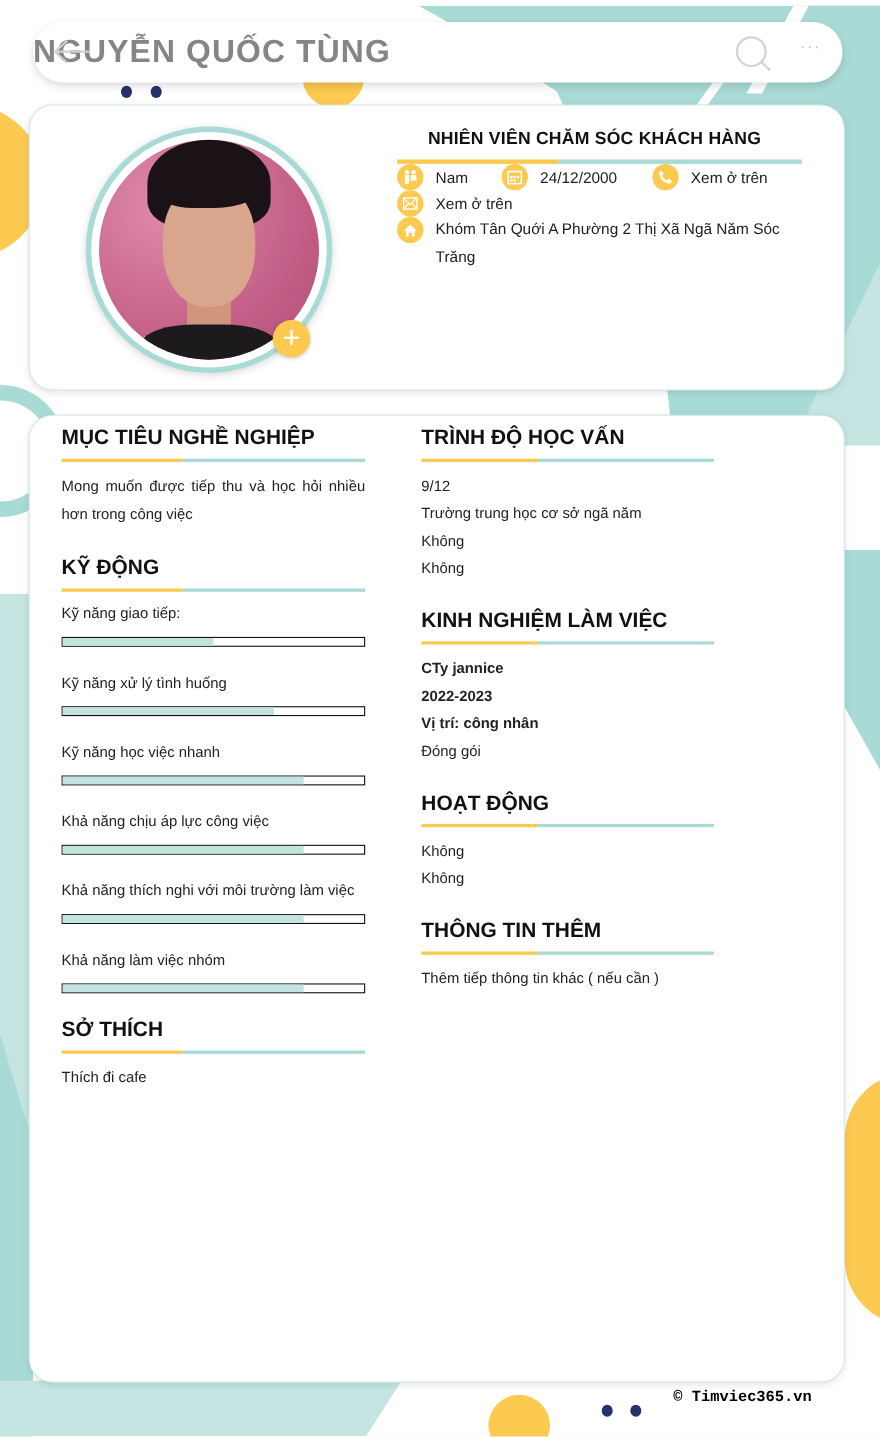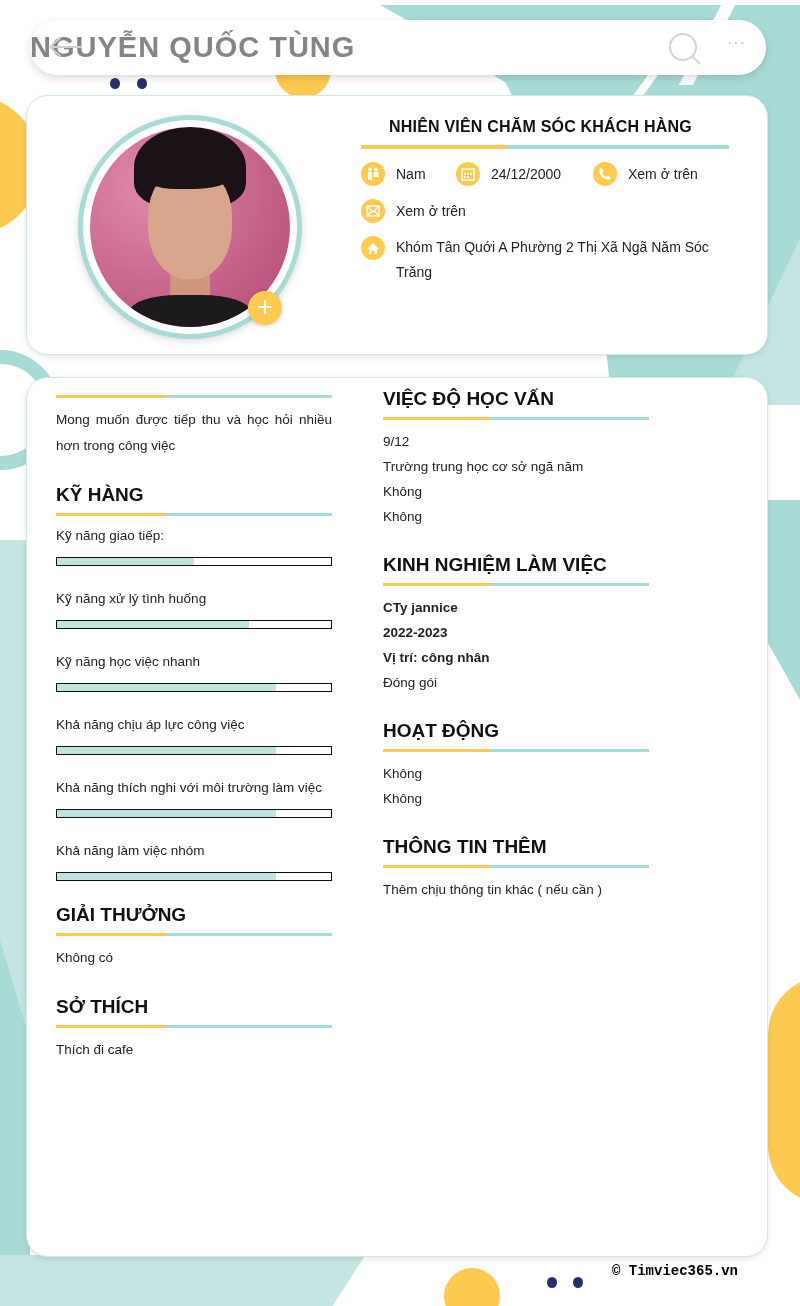--- a/index.html
+++ b/index.html
@@ -139,21 +139,21 @@
     border-radius: 50%; background: #fdca51; color: #fff;
     font-size: 28px; line-height: 31px; text-align: center;
     box-shadow: 0 1px 4px rgba(0,0,0,.2);
   }
   
   .info { position: absolute; left: 334px; top: 22px; width: 368px; }
   .job-title { font-size: 16px; font-weight: bold; color: #111; letter-spacing: .2px; margin-left: 28px; }
   .underline { height: 4px; margin-top: 9px; display: flex; }
   .underline .y { width: 40%; background: #fdca51; }
   .underline .t { flex: 1; background: #a9dbd6; }
-  .info-row { display: flex; align-items: flex-start; margin-top: 13px; font-size: 14px; color: #222; }
+  .info-row { display: flex; align-items: flex-start; font-size: 14px; color: #222; }
   .info-row:first-of-type { margin-top: 16px; }
   .item { display: flex; align-items: center; }
   .ic {
     width: 24px; height: 24px; border-radius: 50%; background: #fdca51;
     display: inline-flex; align-items: center; justify-content: center;
     margin-right: 11px; flex-shrink: 0;
   }
   .addr { line-height: 25px; }
   
   .col { position: absolute; top: 10px; width: 276px; }
@@ -294,29 +294,30 @@
       </span>
       <span class="addr" style="margin-top:-1px">Khóm Tân Quới A Phường 2 Thị Xã Ngã Năm Sóc Trăng</span>
     </div>
   </div>
 </div>
 
 <div class="card body-card">
   <div class="col col-left">
 
     <div class="sec">
+      <div class="sec-title">MỤC TIÊU NGHỀ NGHIỆP</div>
       <div class="underline">
           <div class="y"></div>
           <div class="t"></div>
         </div>
       <div class="sec-body justify">Mong muốn được tiếp thu và học hỏi nhiều hơn trong công việc</div>
     </div>
 
     <div class="sec" style="margin-bottom:8px">
-      <div class="sec-title">KỸ HÀNG</div>
+      <div class="sec-title">KỸ ĐỘNG</div>
       <div class="underline">
           <div class="y"></div>
           <div class="t"></div>
         </div>
       <div class="skill">
         <div class="skill-label">Kỹ năng giao tiếp:</div>
         <div class="bar">
             <div class="fill" style="width:50%"></div>
           </div>
       </div>
@@ -345,43 +346,35 @@
           </div>
       </div>
       <div class="skill">
         <div class="skill-label">Khả năng làm việc nhóm</div>
         <div class="bar">
             <div class="fill" style="width:80%"></div>
           </div>
       </div>
     </div>
 
-    <div class="sec">
-      <div class="sec-title">GIẢI THƯỞNG</div>
-      <div class="underline">
-          <div class="y"></div>
-          <div class="t"></div>
-        </div>
-      <div class="sec-body">Không có</div>
-    </div>
 
 
     <div class="sec">
       <div class="sec-title">SỞ THÍCH</div>
       <div class="underline">
           <div class="y"></div>
           <div class="t"></div>
         </div>
       <div class="sec-body">Thích đi cafe</div>
     </div>
   </div>
 
   <div class="col col-right">
     <div class="sec">
-      <div class="sec-title">VIỆC ĐỘ HỌC VẤN</div>
+      <div class="sec-title">TRÌNH ĐỘ HỌC VẤN</div>
       <div class="underline">
           <div class="y"></div>
           <div class="t"></div>
         </div>
       <div class="sec-body">
         <div class="right-line">9/12</div>
         <div class="right-line">Trường trung học cơ sở ngã năm</div>
         <div class="right-line">Không</div>
         <div class="right-line">Không</div>
       </div>
@@ -412,18 +405,18 @@
         <div class="right-line">Không</div>
       </div>
     </div>
 
     <div class="sec">
       <div class="sec-title">THÔNG TIN THÊM</div>
       <div class="underline">
           <div class="y"></div>
           <div class="t"></div>
         </div>
-      <div class="sec-body">Thêm chịu thông tin khác ( nếu cần )</div>
+      <div class="sec-body">Thêm tiếp thông tin khác ( nếu cần )</div>
     </div>
   </div>
 </div>
 
 <div class="footer">© Timviec365.vn</div>
 
 </body></html>

